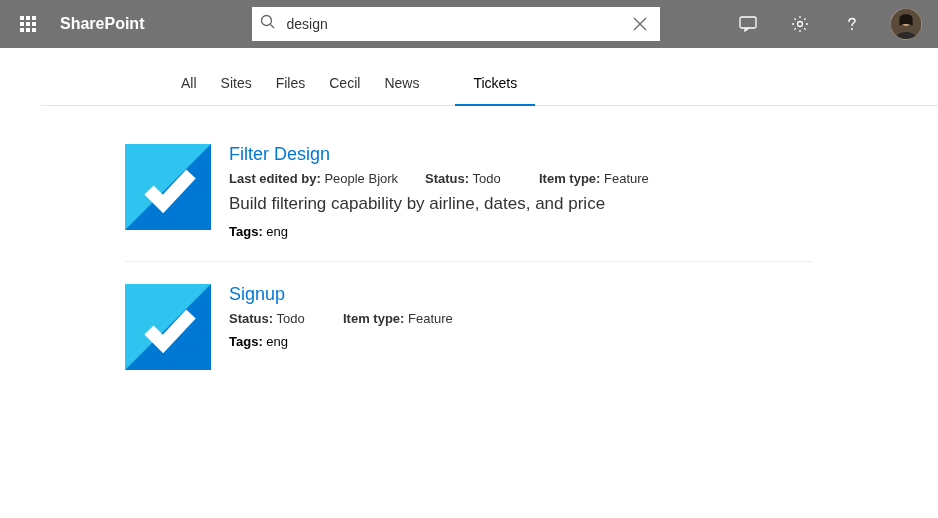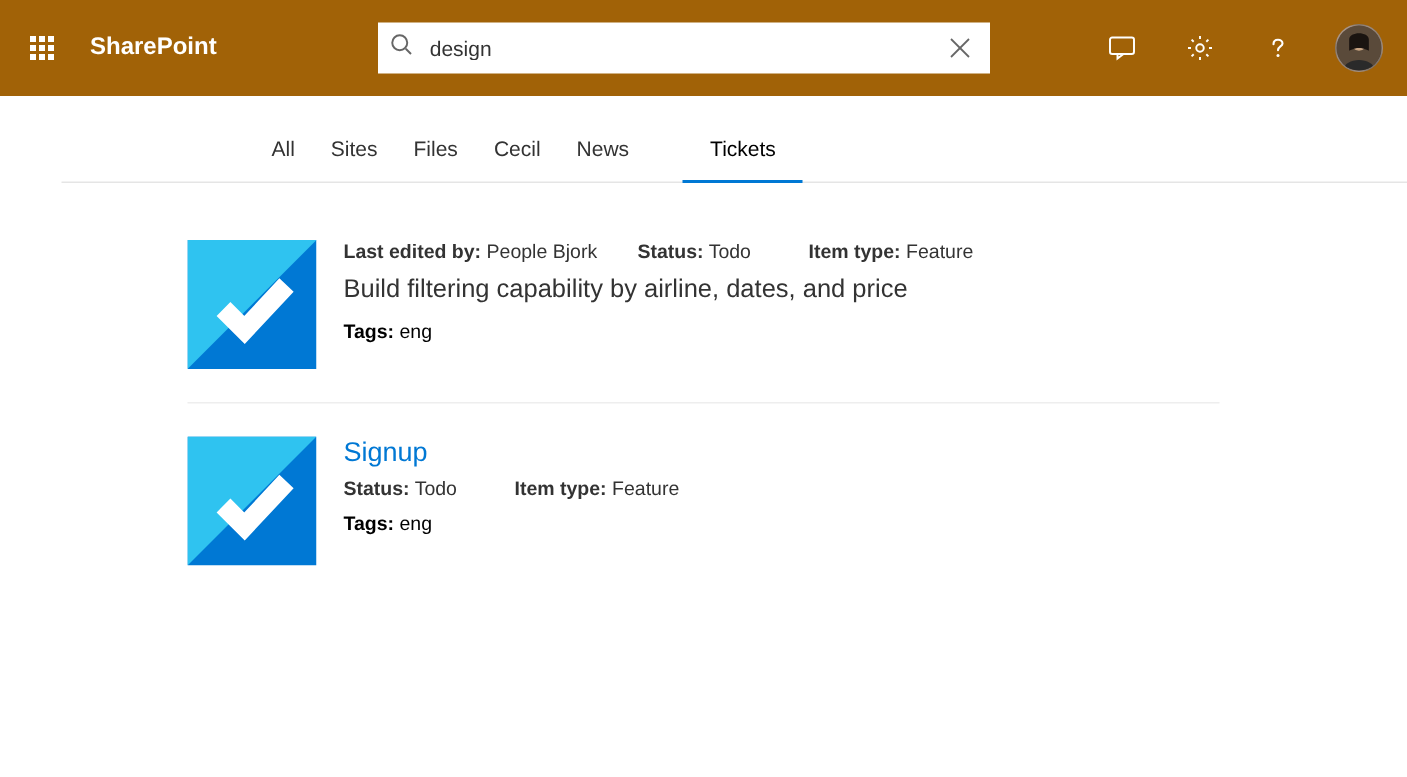--- a/index.html
+++ b/index.html
@@ -8,22 +8,22 @@
       box-sizing: border-box;
       font-family: "Segoe UI", -apple-system, BlinkMacSystemFont, sans-serif;
     }
     body {
       width: 938px;
       height: 518px;
       background: #fff;
       overflow: hidden;
     }
     .header {
-      height: 64px;
-      background: #a16207;
+      height: 48px;
+      background: #737373;
       display: flex;
       align-items: center;
       padding: 0 8px;
       gap: 8px;
     }
     .waffle {
       width: 40px;
       height: 40px;
       display: flex;
       align-items: center;
@@ -267,20 +267,21 @@
 
   <div class="result">
     <div class="thumb">
       <svg width="86" height="86" viewBox="0 0 86 86">
           <rect width="86" height="86" fill="#0078d4"></rect>
           <polygon points="0,0 86,0 0,86" fill="#2fc3f0"></polygon>
           <path d="M24 46 L38 60 L66 30" stroke="#fff" stroke-width="13" fill="none" stroke-linecap="butt"></path>
         </svg>
     </div>
     <div class="result-body">
+      <div class="result-title">Filter Design</div>
       <div class="meta-row">
         <span class="meta-field col1"><span class="meta-label">Last edited by:</span> <span class="meta-value">People Bjork</span></span>
         <span class="meta-field col2"><span class="meta-label">Status:</span> <span class="meta-value">Todo</span></span>
         <span class="meta-field"><span class="meta-label">Item type:</span> <span class="meta-value">Feature</span></span>
       </div>
       <div class="desc"><span>Build filtering capability by airline, dates, and price</span><span class="hl"></span><span></span></div>
       <div class="tags"><span class="meta-label">Tags:</span> <span>eng</span></div>
     </div>
   </div>
 

